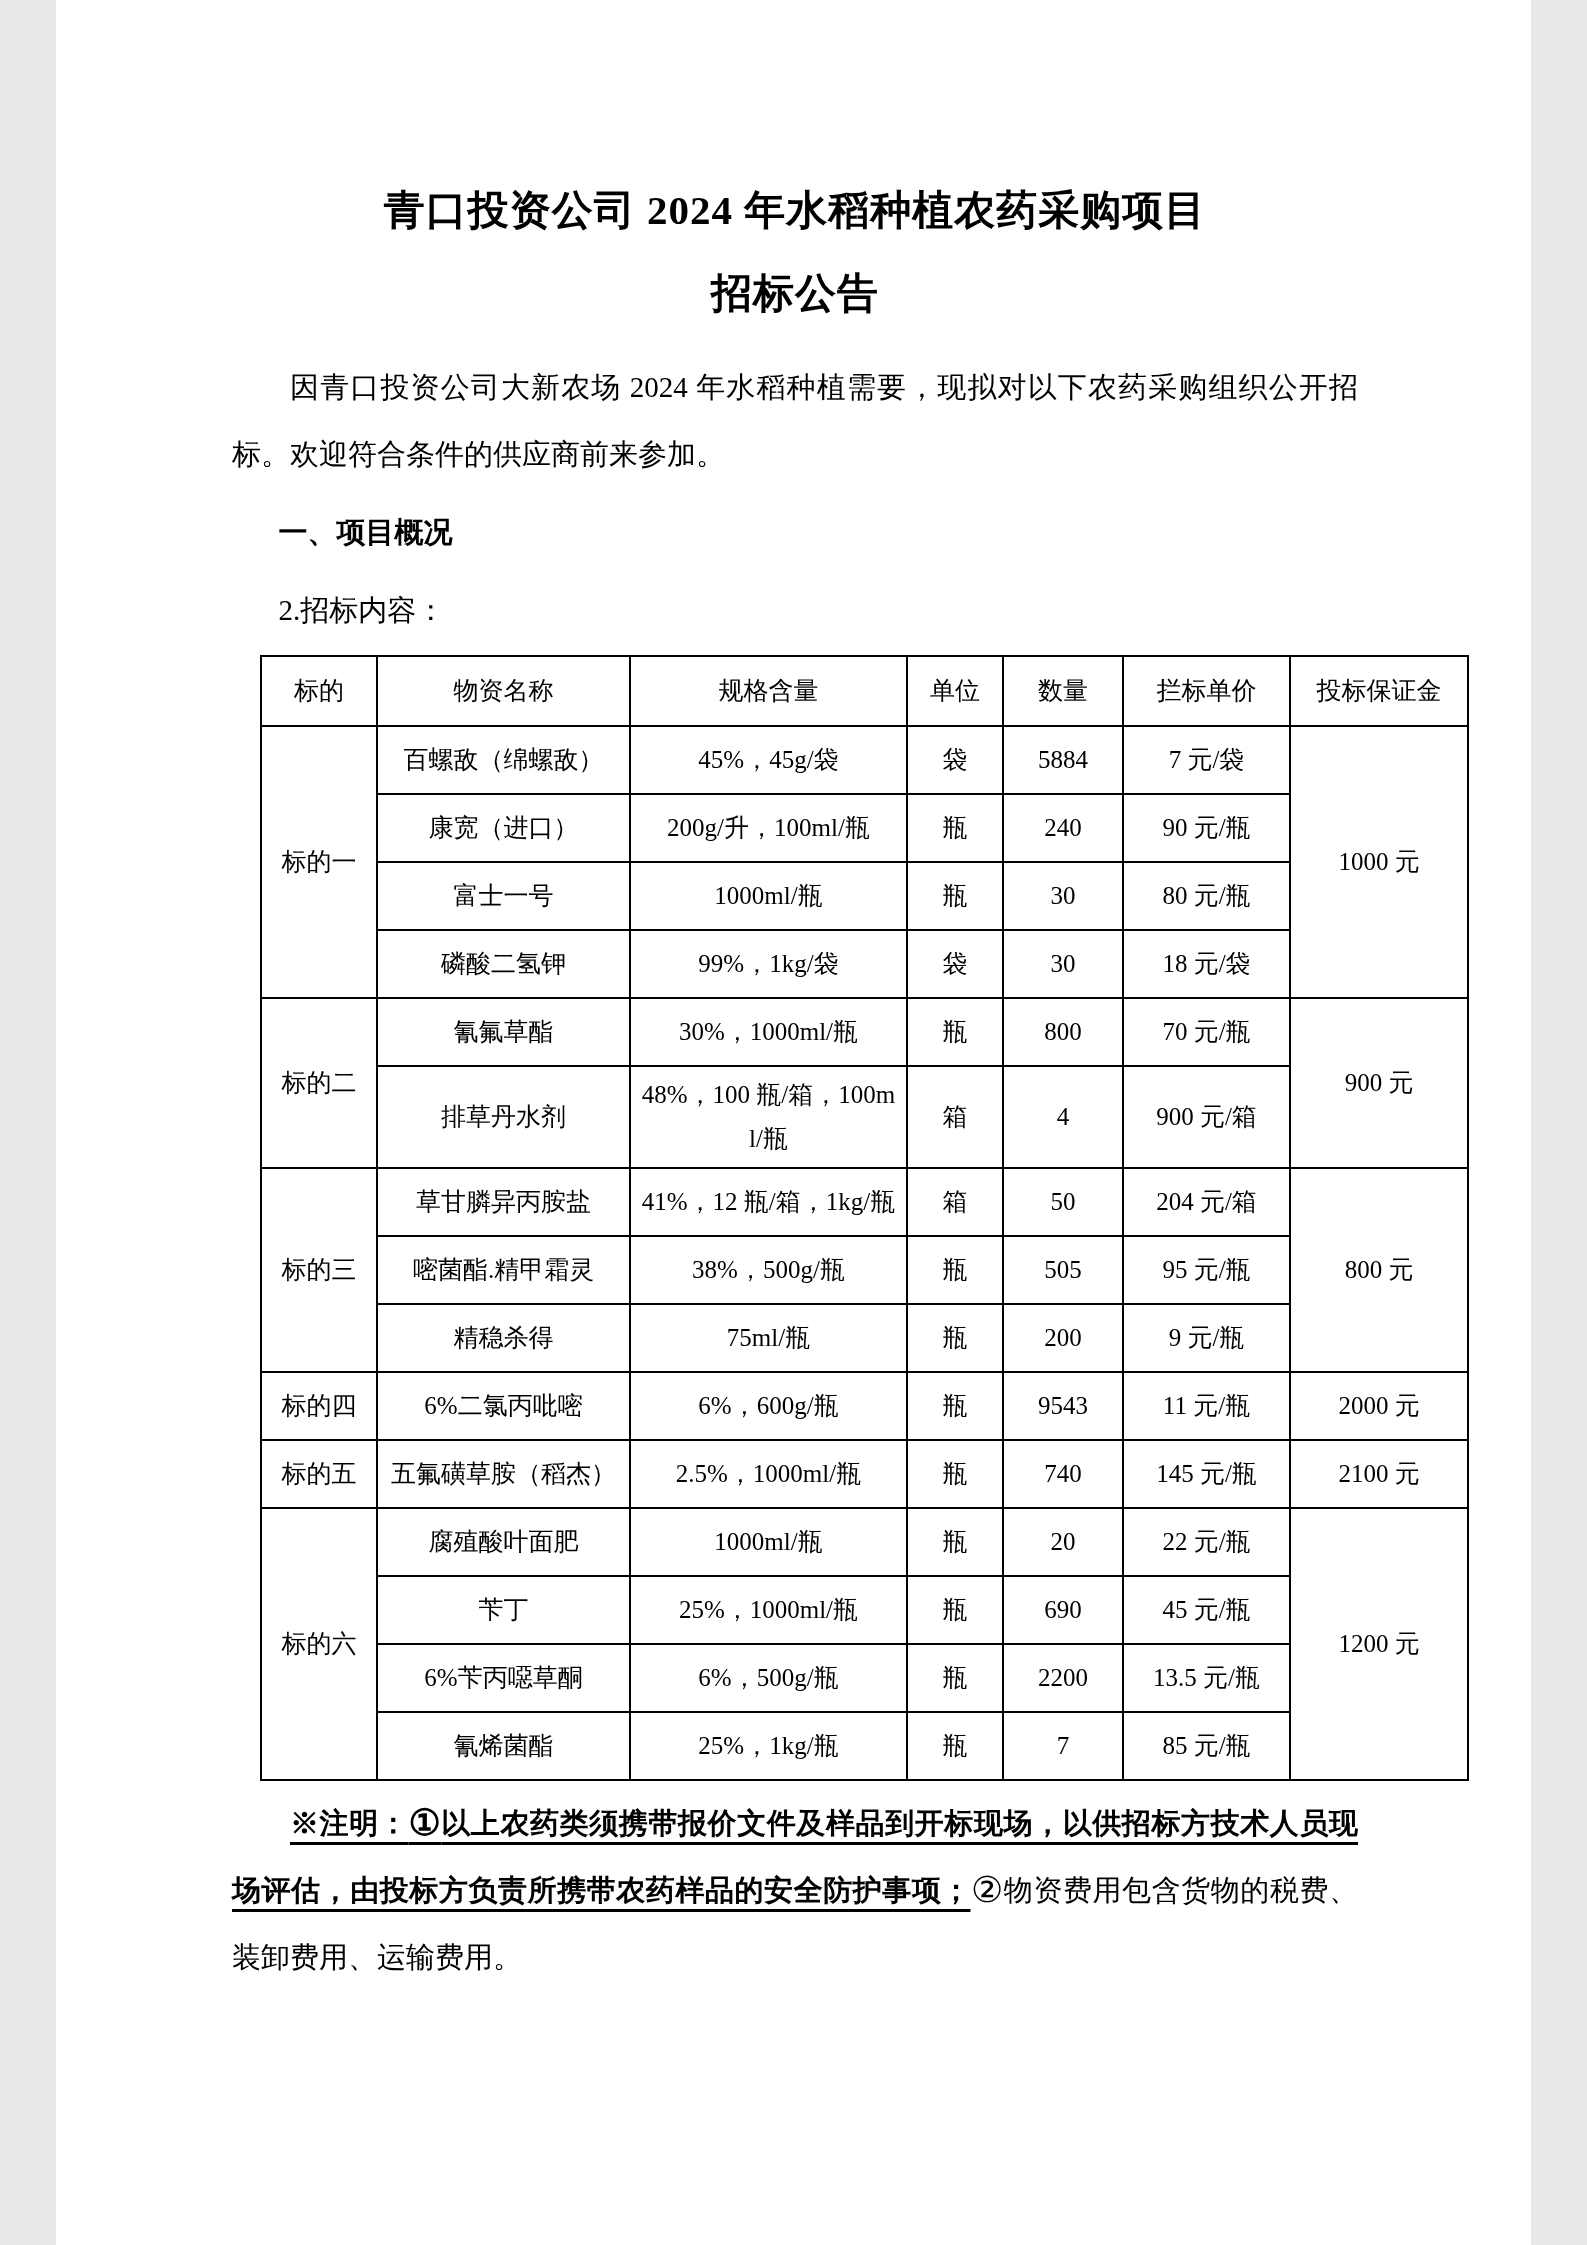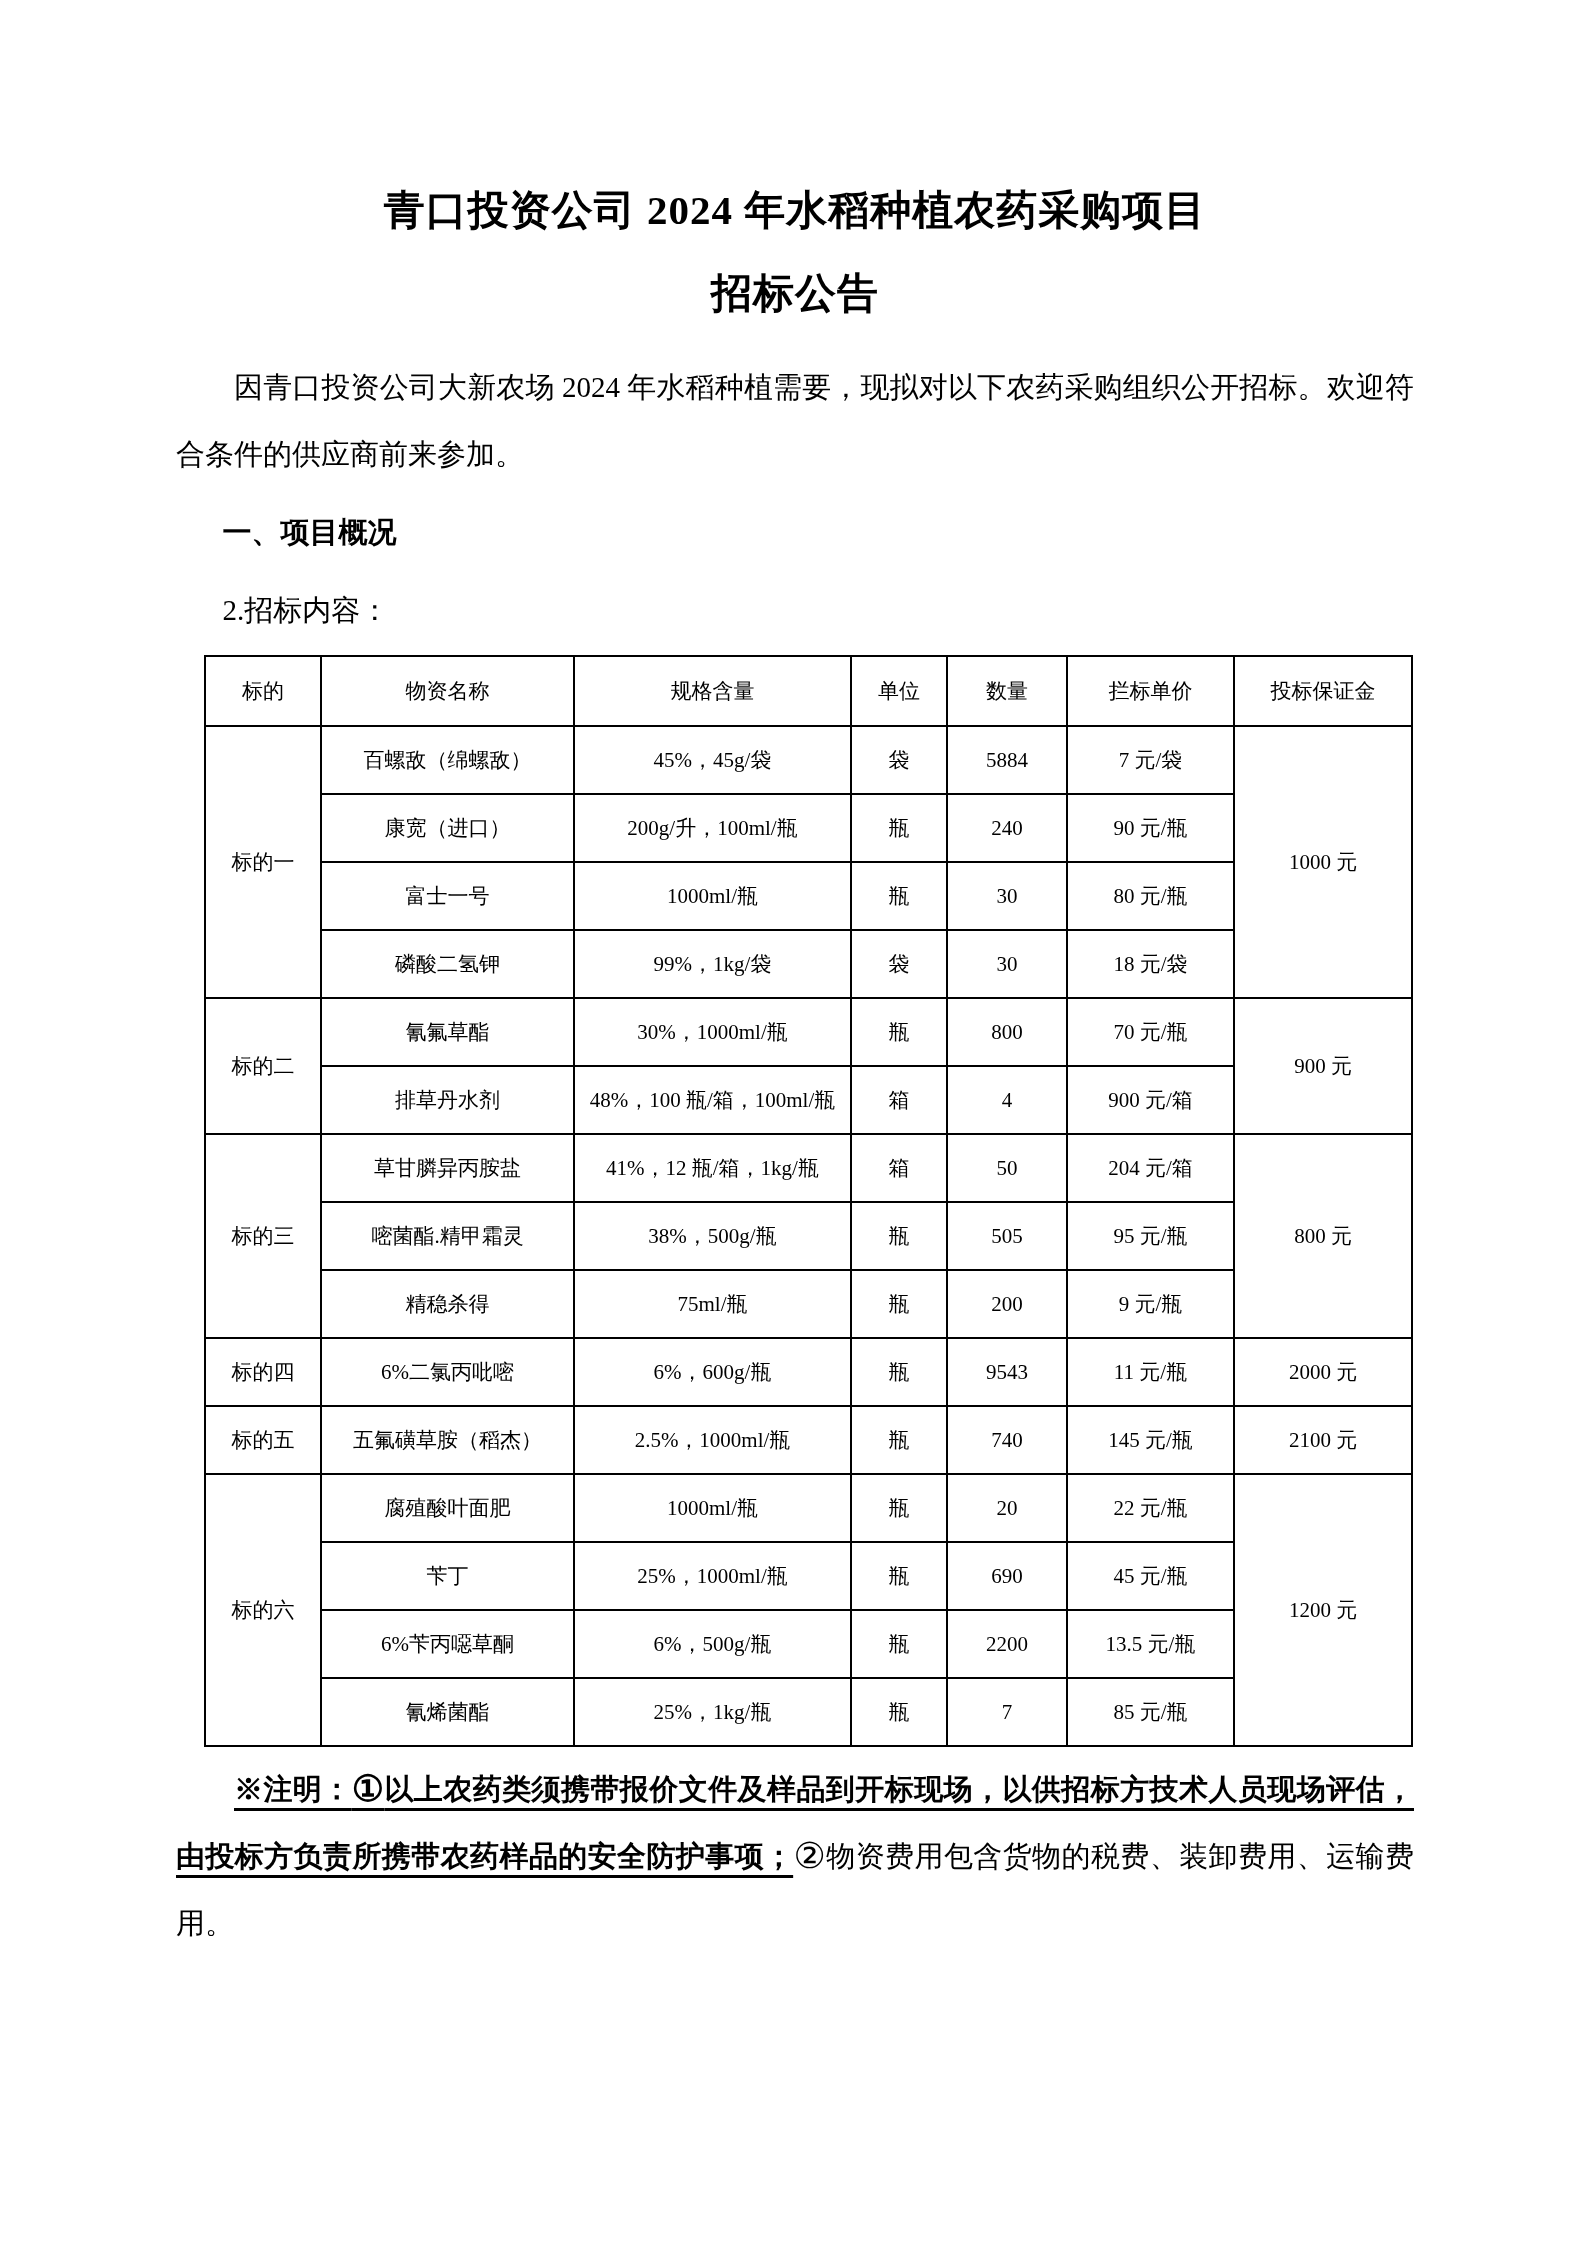--- a/index.html
+++ b/index.html
@@ -1,18 +1,18 @@
 <!DOCTYPE html>
 <html><head>
 <meta charset="utf-8">
 <style>
   html,body { margin:0; padding:0; background:#e8e8e8; }
   .page {
     position: relative;
-    width: 1587px;
+    width: 1475px;
     height: 2245px;
     margin: 0 auto;
     background: #ffffff;
     box-sizing: border-box;
     padding: 186px 162px 0 165px;
     font-family: "Liberation Serif", "DejaVu Serif", serif;
     color: #000;
     overflow: hidden;
   }
   .title {
@@ -31,21 +31,21 @@
     text-align: justify;
   }
   .indent2 { text-indent: 2em; }
   .indent16 { text-indent: 1.6em; }
   .bold { font-weight: bold; }
   table.bid-table {
     border-collapse: collapse;
     table-layout: fixed;
     width: 1207px;
     margin: 8px 0 0 39px;
-    font-size: 21px;
+    font-size: 25px;
   }
   table.bid-table th, table.bid-table td {
     border: 2px solid #000;
     text-align: center;
     vertical-align: middle;
     padding: 6px 6px;
     font-weight: normal;
     line-height: 44px;
     word-break: break-all;
   }

